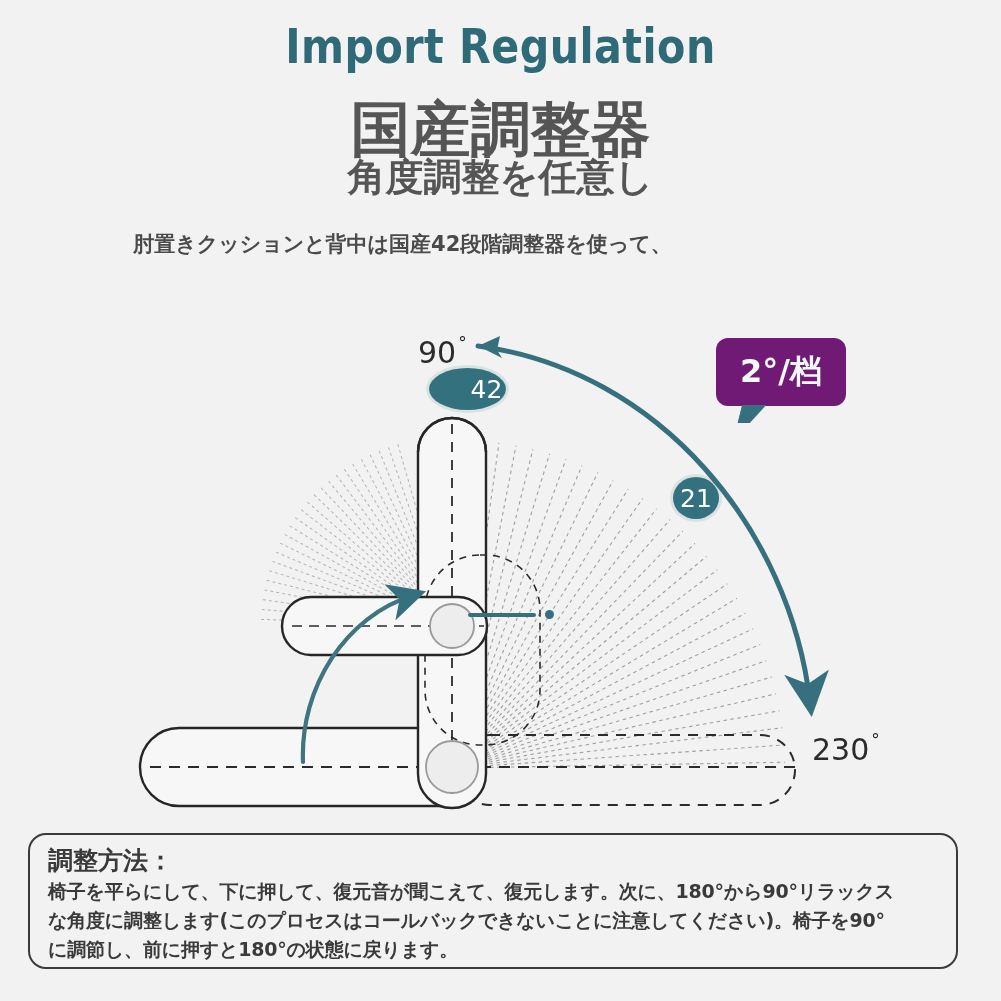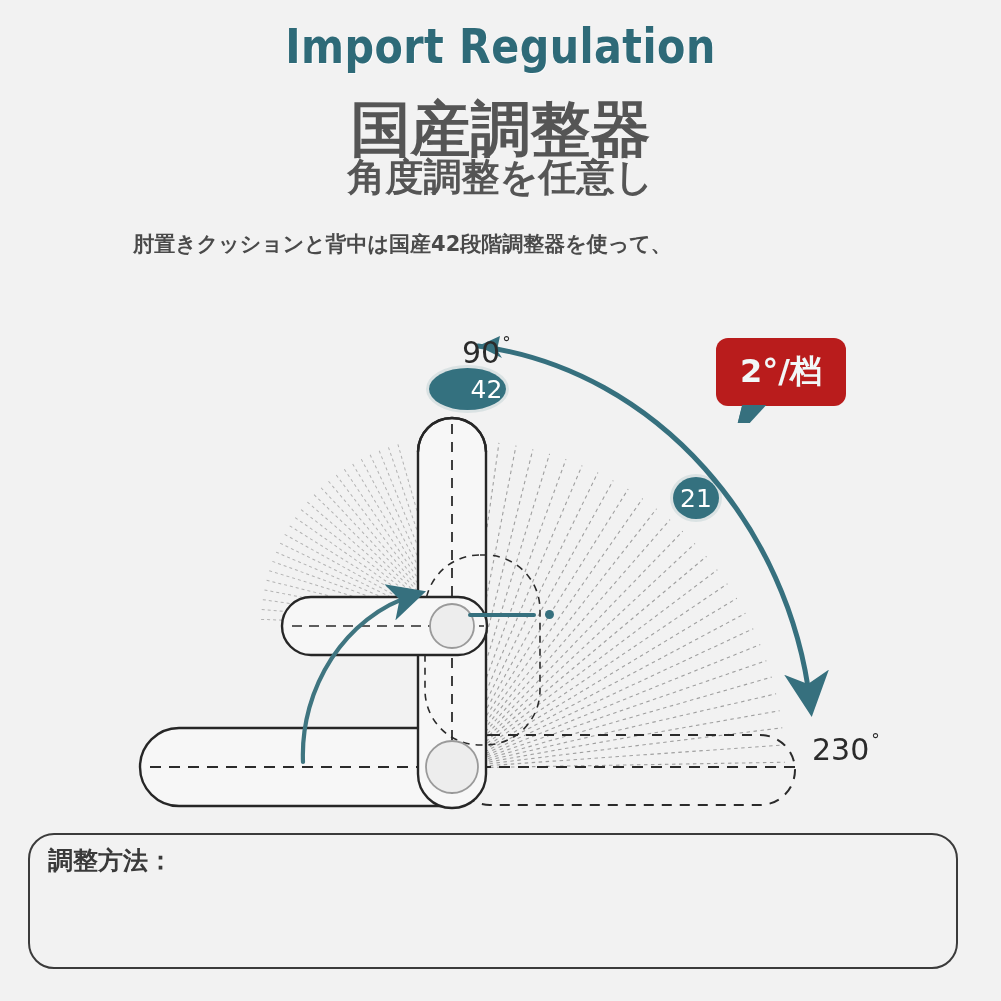--- a/index.html
+++ b/index.html
@@ -78,21 +78,21 @@
     font-family: "DejaVu Sans", sans-serif;
     font-size: 30px;
     color: #2b2b2b;
     white-space: nowrap;
   }
   .deg-label .sup {
     font-size: 17px;
     vertical-align: 14px;
     margin-left: 2px;
   }
-  .deg-90 { left: 418px; top: 333px; margin-left: 44px; }
+  .deg-90 { left: 418px; top: 333px; }
   .deg-180 { left: 812px; top: 730px; }
 
   .badge {
     position: absolute;
     border-radius: 50%;
     background: #34717f;
     color: #ffffff;
     font-family: "DejaVu Sans", sans-serif;
     display: flex;
     align-items: center;
@@ -110,21 +110,21 @@
     width: 46px; height: 42px;
     font-size: 25px;
   }
 
   .bubble {
     position: absolute;
     left: 716px;
     top: 338px;
     width: 130px;
     height: 68px;
-    background: #b91c1c;
+    background: #701a75;
     border-radius: 12px;
     display: flex;
     align-items: center;
     justify-content: center;
     color: #f1f8f8;
     font-family: "DejaVu Sans", sans-serif;
     font-weight: bold;
     font-size: 32px;
     letter-spacing: 0px;
   }
@@ -161,21 +161,21 @@
   }
 
   
   .note-box {
     position: absolute;
     left: 28px;
     top: 833px;
     width: 930px;
     height: 136px;
     border: 2px solid #3b3b3b;
-    border-radius: 26px;
+    border-radius: 18px;
     background: #f2f2f2;
     box-sizing: border-box;
     padding: 10px 16px 0 18px;
   }
   .note-title {
     font-family: "DejaVu Sans", sans-serif;
     font-weight: bold;
     font-size: 25px;
     color: #3a3a3a;
     line-height: 32px;
@@ -343,15 +343,20 @@
   </div>
 
   <div class="badge badge-42">42</div>
 
   <div class="badge badge-21">21</div>
 
   <div class="bubble">2°/档</div>
 
   <div class="note-box">
     <div class="note-title">調整方法：</div>
+    <div class="note-body">
+      <div>椅子を平らにして、下に押して、復元音が聞こえて、復元します。次に、180°から90°リラックス</div>
+      <div>な角度に調整します(このプロセスはコールバックできないことに注意してください)。椅子を90°</div>
+      <div>に調節し、前に押すと180°の状態に戻ります。</div>
+    </div>
   </div>
 
 </div>
 
 </body></html>

